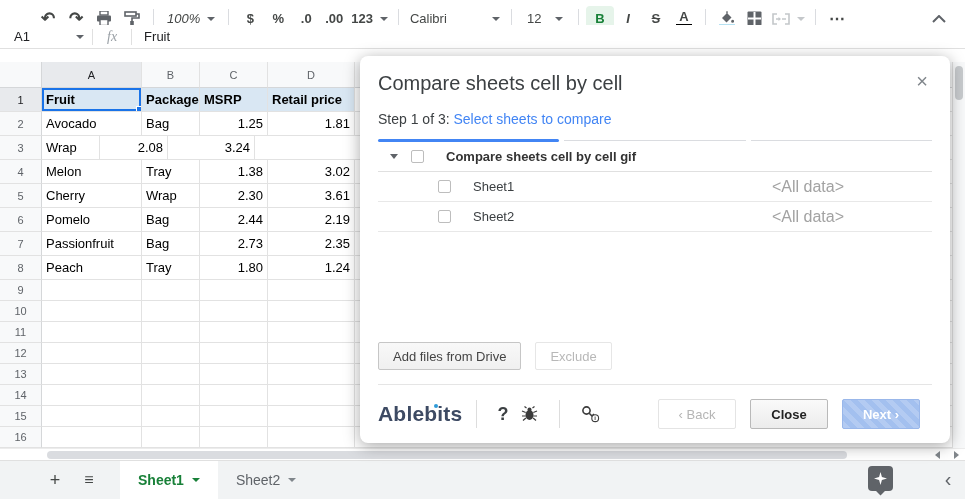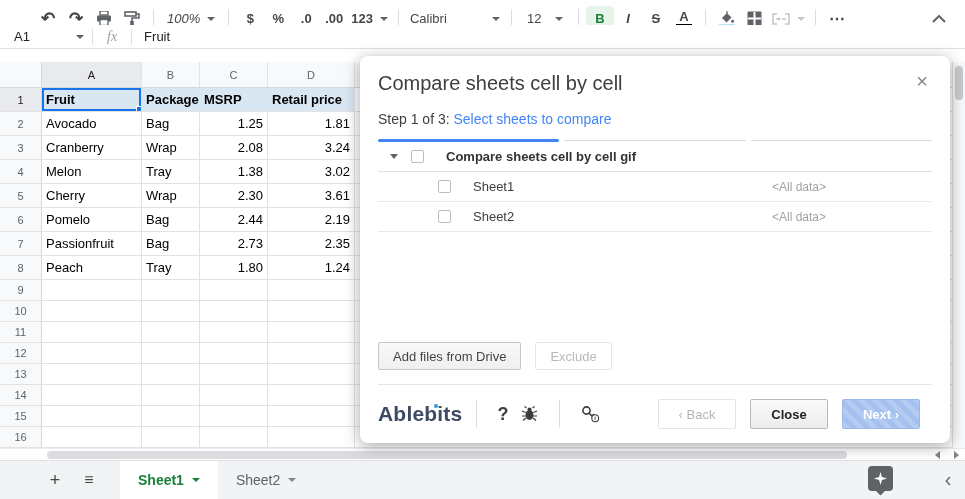--- a/index.html
+++ b/index.html
@@ -111,21 +111,21 @@
   .th-sheets { margin-left:22px; flex:1; }
   .th-div { width:1px; height:27px; background:#dcdcdc; }
   .th-ranges { width:172px; padding-left:12px; }
   .dlg-grouprow { height:30px; display:flex; align-items:center; border-bottom:1px solid #e0e0e0; font-size:13px; }
   .expand { width:0; height:0; border-left:4px solid transparent; border-right:4px solid transparent; border-top:5px solid #5f6368; margin-left:12px; }
   .dlg-grouprow .cb { margin-left:13px; }
   .group-label { margin-left:22px; font-weight:bold; color:#333; }
   .dlg-row { height:30px; display:flex; align-items:center; border-bottom:1px solid #e8e8e8; font-size:13px; }
   .dlg-row .cb { margin-left:60px; }
   .dlg-sheetname { margin-left:22px; flex:1; color:#3c4043; }
-  .dlg-range { width:172px; padding-left:12px; color:#a2a2a2; font-size:12px; }
+  .dlg-range { width:172px; padding-left:12px; color:#a2a2a2; font-size:16px; }
   .dlg-spacer { flex:1; }
   .dlg-actions { display:flex; gap:14px; }
   .abtn { height:28px; padding:0 14px; font-size:13px; display:flex; align-items:center; border-radius:2px; cursor:default; }
   .abtn.normal { background:linear-gradient(#f8f8f8,#f0f0f0); border:1px solid #c6c6c6; color:#444; }
   .abtn.disabled { background:#fff; border:1px solid #e6e6e6; color:#b8b8b8; }
   .dlg-divider { margin-top:14px; height:1px; background:#e5e5e5; }
   .dlg-footer { height:58px; display:flex; align-items:center; }
   .brand { position:relative; font-size:21px; font-weight:bold; color:#3d4a63; letter-spacing:0.2px; }
   .brand::after { content:""; position:absolute; left:56px; top:2px; width:4px; height:4px; border-radius:50%; background:#2f9bd8; }
   .fdiv { width:1px; height:28px; background:#ddd; margin:0 14px; }
@@ -280,23 +280,20 @@
         <div class="cell num" style="width: 68px;">
           <span class="cellval">1.25</span>
         </div>
         <div class="cell num" style="width: 87px;">
           <span class="cellval">1.81</span>
         </div>
         <div class="cell fillcell"></div>
       </div>
       <div class="grid-row" style="height: 24px;">
         <div class="row-h">3</div>
-        <div class="cell" style="width: 100px;">
-          <span class="cellval">Cranberry</span>
-        </div>
         <div class="cell" style="width: 58px;">
           <span class="cellval">Wrap</span>
         </div>
         <div class="cell num" style="width: 68px;">
           <span class="cellval">2.08</span>
         </div>
         <div class="cell num" style="width: 87px;">
           <span class="cellval">3.24</span>
         </div>
         <div class="cell fillcell"></div>

